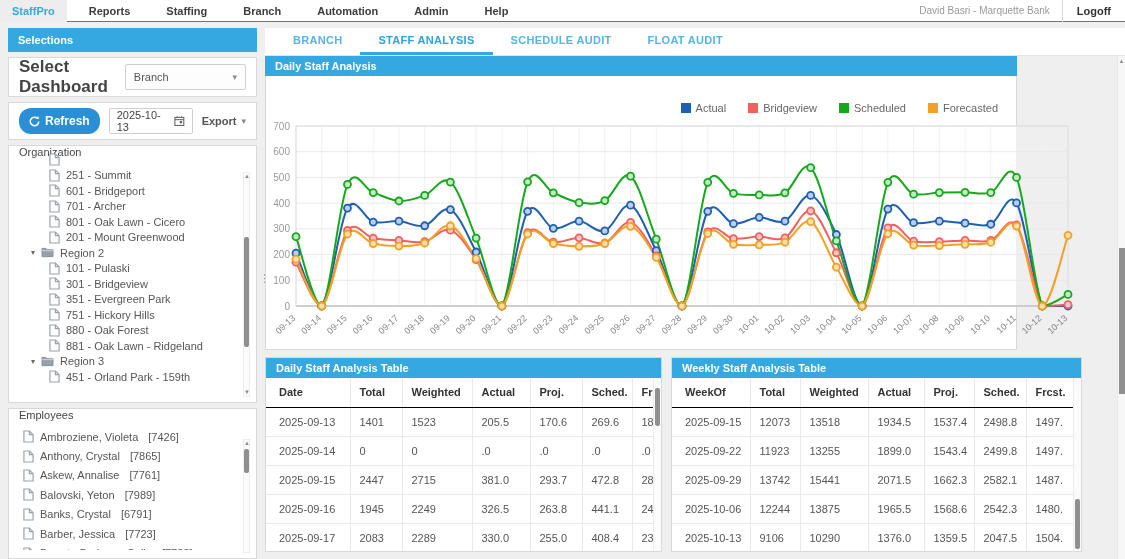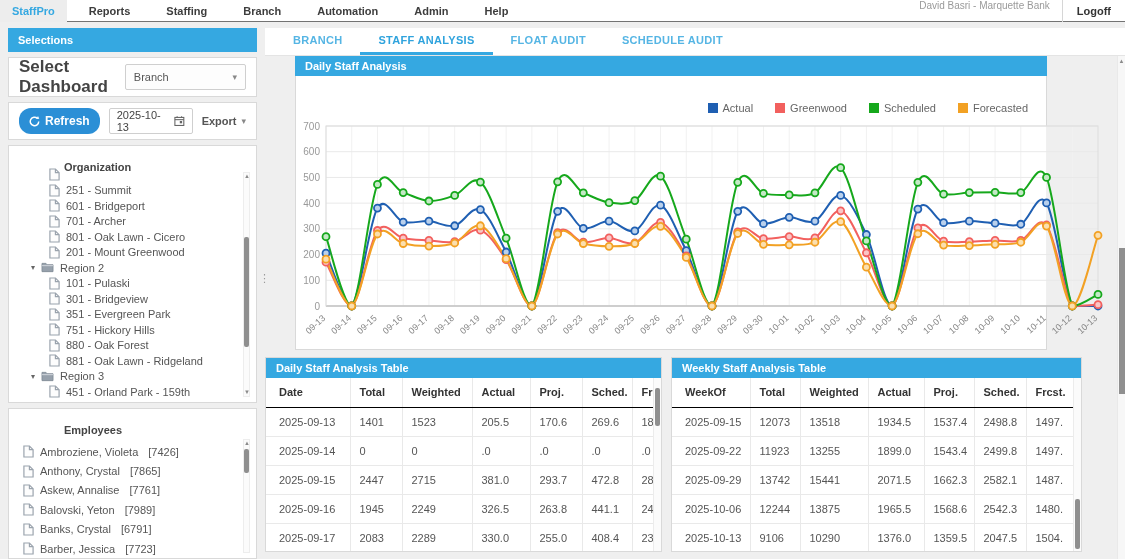--- a/index.html
+++ b/index.html
@@ -7,21 +7,21 @@
     font-family:"Liberation Sans","DejaVu Sans",sans-serif; background:#efefef; }
   .app { width:1125px; height:559px; position:relative; }
 
   
   .navbar { height:22px; background:#ffffff; border-bottom:1px solid #737373;
     display:flex; align-items:center; font-size:11px; }
   .brand { color:#35a8e1; font-weight:bold; background:#ededed; padding:0 12px;
     height:22px; line-height:22px; cursor:default; }
   #nav-items { display:flex; height:22px; }
   .nav-item { padding:0 14px; line-height:22px; color:#3d3d3d; font-weight:bold; cursor:pointer;margin-left:8px; }
-  .nav-right { margin-left:auto; display:flex; align-items:flex-start; height:22px; }
+  .nav-right { margin-left:auto; display:flex; align-items:center; height:22px; }
   .nav-user { color:#9a9a9a; font-size:10px; padding-right:12px; }
   .logoff { border-left:1px solid #d6d6d6; padding:0 14px; line-height:22px;
     color:#333; font-weight:bold; cursor:pointer; }
 
   
   .content { display:flex; padding-top:6px; height:537px; }
   .sidebar { width:249px; margin-left:8px; display:flex; flex-direction:column; }
   .splitter { width:8px; position:relative; }
   .splitter .dots { position:absolute; top:248px; left:2px; color:#9a9a9a; font-size:11px; line-height:4px; }
   .main { flex:1; position:relative; height:531px; }
@@ -39,21 +39,21 @@
   .tool-box { height:38px; display:flex; align-items:center; padding:0 10px; gap:9px; }
   .refresh-btn { height:26px; background:#2b8fd6; color:#fff; border:none; border-radius:12px;
     font-size:12px; font-weight:bold; padding:0 10px; display:flex; align-items:center; gap:5px;
     cursor:pointer; font-family:inherit; }
   .date-box { height:26px; border:1px solid #cfcfcf; border-radius:2px; display:flex;
     align-items:center; padding:0 7px; gap:7px; font-size:11px; color:#444; cursor:pointer; }
   .export { font-size:11px; font-weight:bold; color:#555; display:flex; align-items:center;
     gap:5px; cursor:pointer; }
   .export .caret { color:#888; font-size:9px; }
 
-  .section-title { font-size:11px; font-weight:bold; color:#444; padding:15px 10px 3px 10px;margin-left:45px; }
+  .section-title { font-size:11px; font-weight:normal; color:#444; padding:0 10px 3px 10px; }
   .org-box { height:258px; position:relative; overflow:hidden; }
   .emp-box { flex:1; margin-bottom:0; position:relative; overflow:hidden; }
   .tree { margin:-9px 18px 0 14px; overflow:hidden; height:232px; }
   .tree-row { display:flex; align-items:center; height:15.5px; font-size:11px; color:#555;
     cursor:pointer; white-space:nowrap; }
   .tree-row.leaf { padding-left:26px; }
   .tree-row.folder { padding-left:8px; font-weight:normal; }
   .tree-row .tw { color:#666; font-size:8px; width:10px; }
   .ic { width:11px; height:13px; margin-right:6px; flex:none; }
   .icf { width:13px; height:11px; margin-right:6px; flex:none; }
@@ -68,21 +68,21 @@
   
   .tabs { height:28px; background:#fff; border-bottom:1px solid #e4e4e4; display:flex;
     padding-left:10px; }
   .tab { font-size:11px; font-weight:bold; letter-spacing:0.3px; color:#55b5e4;
     line-height:25px; padding:0 18px; cursor:pointer; border-bottom:3px solid transparent; }
   .tab.active { color:#2fa3dd; border-bottom:3px solid #35a8e1; }
 
   
   .panel-header { height:20px; background:#35a8e1; color:#fff; font-size:11px; font-weight:bold;
     line-height:20px; padding-left:10px; }
-  .chart-panel { width:752px;margin-left:30px; }
+  .chart-panel { width:752px; }
   .chart-body { position:relative; background:#fff; border:1px solid #d9d9d9; border-top:none;
     height:274px; }
   .legend { position:absolute; top:26px; right:18px; display:flex; gap:22px; }
   .legend-item { display:flex; align-items:center; font-size:11px; color:#666; }
   .legend-swatch { width:10px; height:10px; margin-right:5px; display:inline-block; }
 
   .tables-row { display:flex; gap:9px; margin-top:7px; }
   .table-panel { background:#fff; border:1px solid #d9d9d9; height:195px; overflow:hidden; position:relative; }
   .table-panel.daily { width:397px; }
   .table-panel.weekly { width:411px; }
@@ -348,35 +348,35 @@
     </aside>
 
     <div class="splitter">
       <div class="dots">⋮</div>
     </div>
 
     <main class="main">
       <div class="tabs" id="tabs">
           <span class="tab">BRANCH</span>
           <span class="tab active">STAFF ANALYSIS</span>
+          <span class="tab">SCHEDULE AUDIT</span>
           <span class="tab">FLOAT AUDIT</span>
-          <span class="tab">SCHEDULE AUDIT</span>
         </div>
 
       <section class="chart-panel">
         <div class="panel-header">Daily Staff Analysis</div>
         <div class="chart-body">
           <div class="legend" id="legend">
               <span class="legend-item">
                 <span class="legend-swatch" style="background: rgb(31, 95, 178);"></span>
                 <span>Actual</span>
               </span>
               <span class="legend-item">
                 <span class="legend-swatch" style="background: rgb(242, 96, 94);"></span>
-                <span>Greenwood</span>
+                <span>Bridgeview</span>
               </span>
               <span class="legend-item">
                 <span class="legend-swatch" style="background: rgb(22, 168, 28);"></span>
                 <span>Scheduled</span>
               </span>
               <span class="legend-item">
                 <span class="legend-swatch" style="background: rgb(242, 161, 36);"></span>
                 <span>Forecasted</span>
               </span>
             </div>

